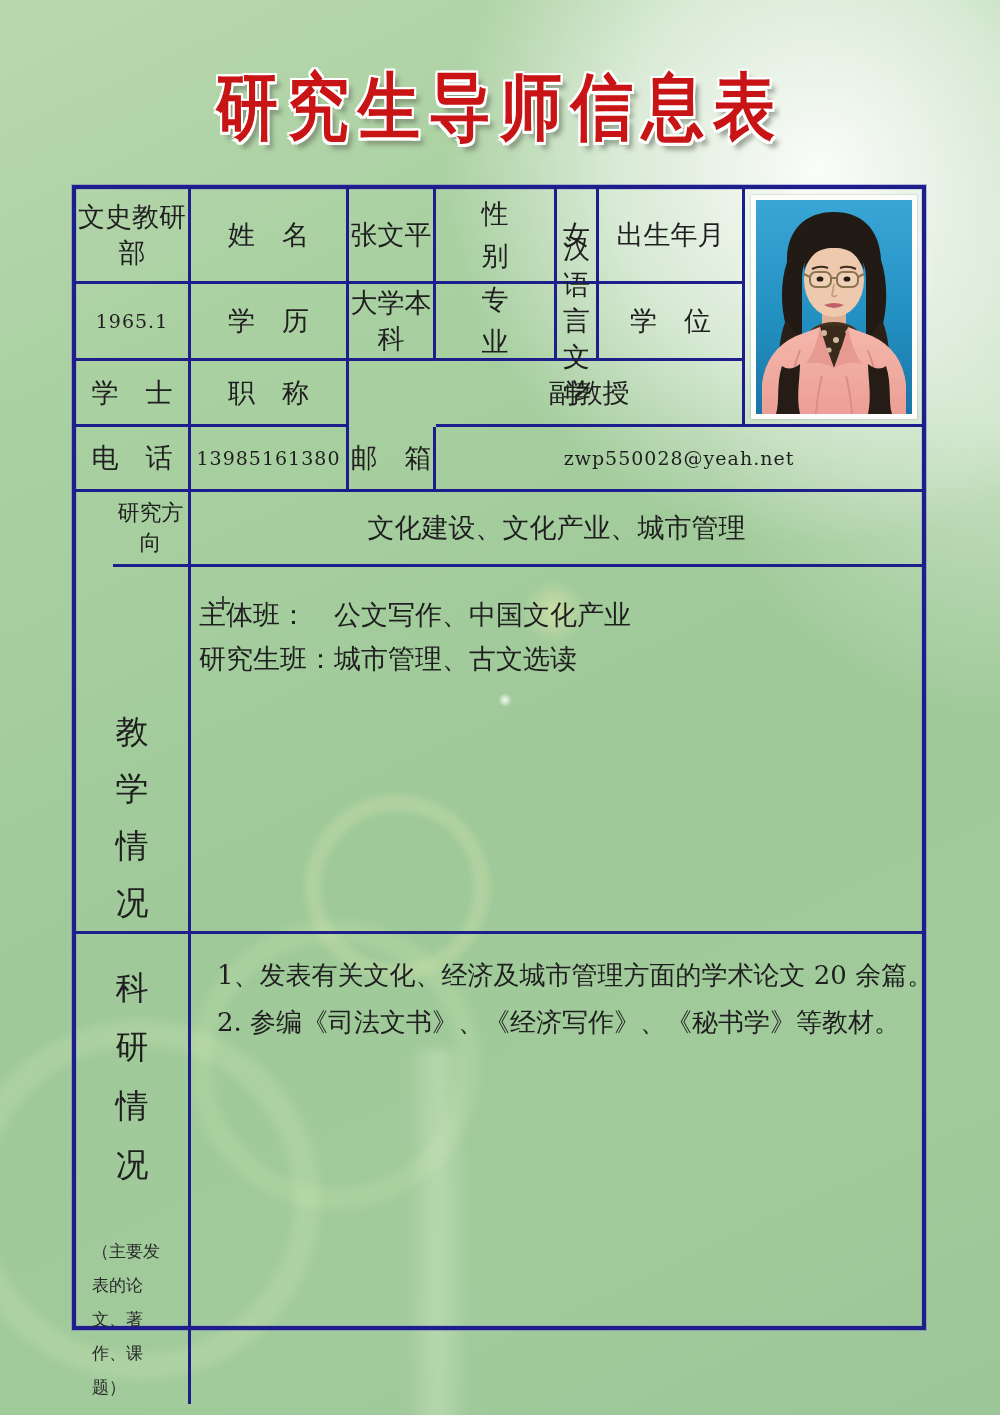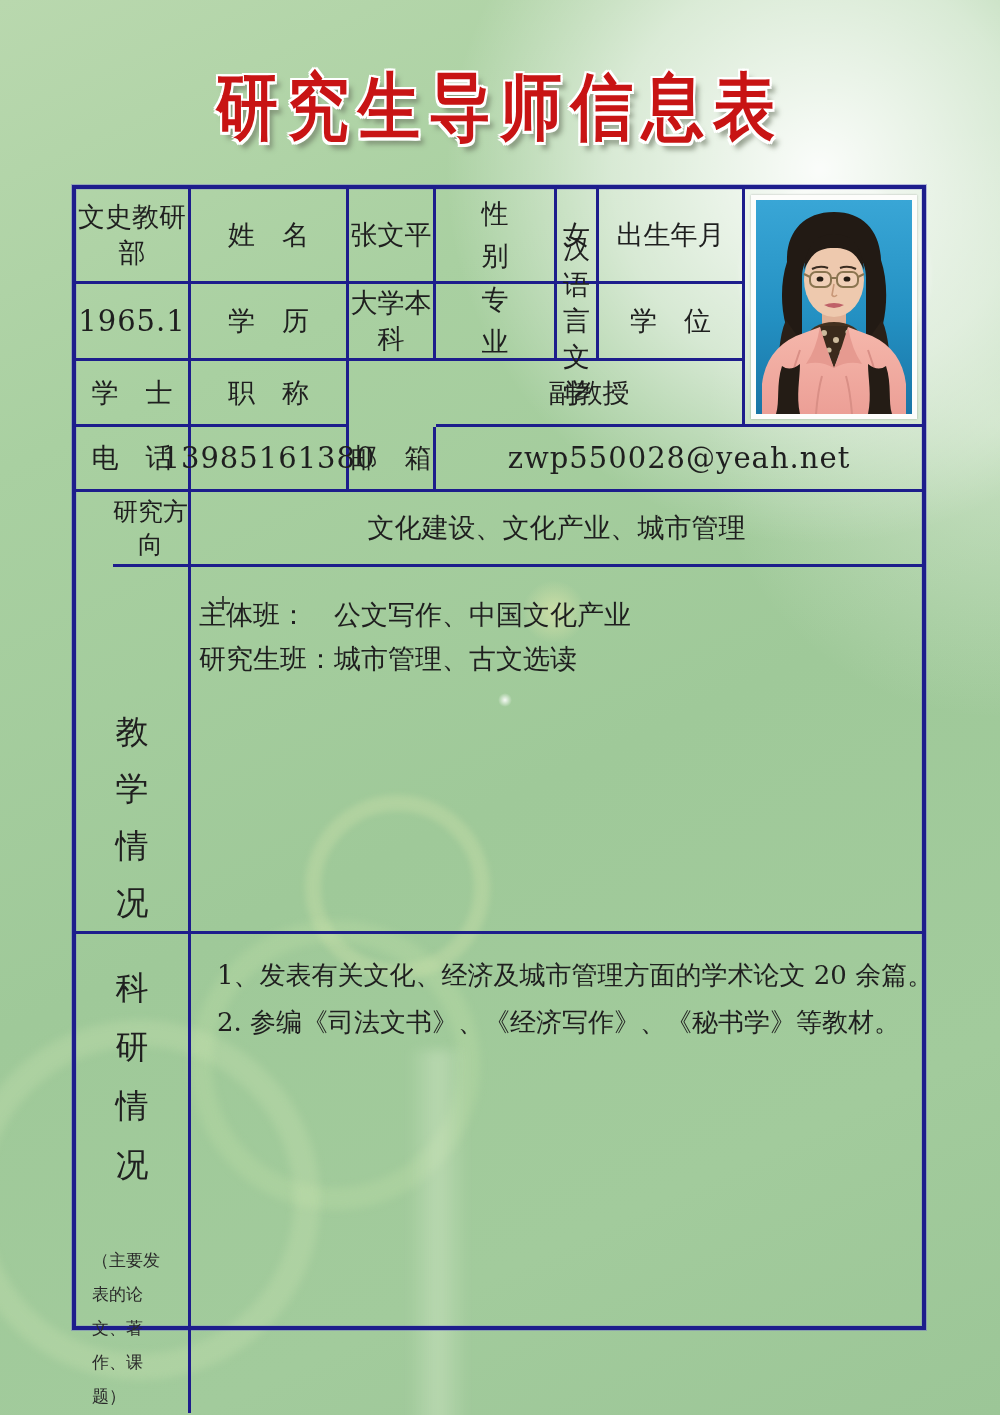--- a/index.html
+++ b/index.html
@@ -60,38 +60,38 @@
     box-shadow:0 0 0 1px rgba(110,110,200,0.45), inset 0 0 0 1px rgba(110,110,200,0.25);
   }
   .cell{
     border-right:3px solid #1d1d8c;
     border-bottom:3px solid #1d1d8c;
     display:flex; align-items:center; justify-content:center;
     font-size:27px; color:#1f1f1f; text-align:center;
   }
   .no-br{ border-right:none; }
   .no-bb{ border-bottom:none; }
-  .value-serif{ font-size:29px; letter-spacing:1px; }
+  .value-serif{ font-size:19px; letter-spacing:1px; }
   .v-label-sm div{ width:32px; line-height:42px; font-size:27px; }
   .span3{ grid-column:4 / span 3; }
   .span4{ grid-column:4 / span 4; }
   .span6{ grid-column:2 / span 6; }
   .photo-cell{ grid-column:7; grid-row:1 / span 3; }
 
   .content-cell{
     flex-direction:column; align-items:flex-start; justify-content:flex-start;
     text-align:left; font-size:27px;
   }
   .teaching-content{ padding:26px 10px 0 8px; line-height:44px; }
   .research-content{ padding:18px 8px 0 26px; line-height:47px; font-size:26px; }
   .content-cell div{ white-space:nowrap; }
 
   .big-v-label{ flex-direction:column; justify-content:flex-end; }
   .big-v-label .v-chars{ width:36px; font-size:33px; line-height:57px; text-align:center; }
-  .research-label-cell{ flex-direction:column; justify-content:flex-start; padding-top:24px;gap:9px; }
+  .research-label-cell{ flex-direction:column; justify-content:flex-start; padding-top:24px; }
   .research-label-cell .v-chars{ line-height:59px; }
   .label-note{ width:80px; margin-top:40px; font-size:17px; line-height:34px; text-align:left; color:#2a2a2a; }
 
   
   .photo-frame{
     width:166px; height:224px; background:#fdfdfb; padding:5px;
     box-shadow:0 0 2px rgba(0,0,0,0.25);
   }
   .photo-frame svg{ display:block; width:156px; height:214px; }
 </style>
@@ -190,21 +190,21 @@
     <div class="cell">学　位</div>
     <div class="cell">学　士</div>
     <div class="cell">职　称</div>
     <div class="cell span3">副教授</div>
 
     <div class="cell">电　话</div>
     <div class="cell value-serif">13985161380</div>
     <div class="cell">邮　箱</div>
     <div class="cell span4 no-br value-serif">zwp550028@yeah.net</div>
 
-    <div class="cell" style="font-size:25px;margin-left:37px;">研究方向</div>
+    <div class="cell" style="font-size:22px;margin-left:37px;">研究方向</div>
     <div class="cell span6 no-br">文化建设、文化产业、城市管理</div>
 
     <div class="cell big-v-label">
       <div class="v-chars">教学情况</div>
     </div>
     <div class="cell span6 no-br content-cell teaching-content">
       <div>主体班：　公文写作、中国文化产业</div>
       <div>研究生班：城市管理、古文选读</div>
     </div>
 

